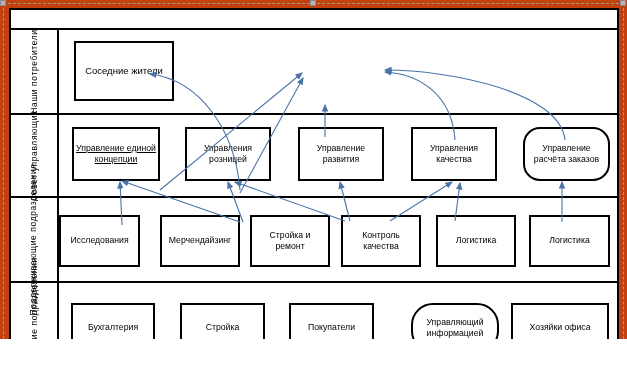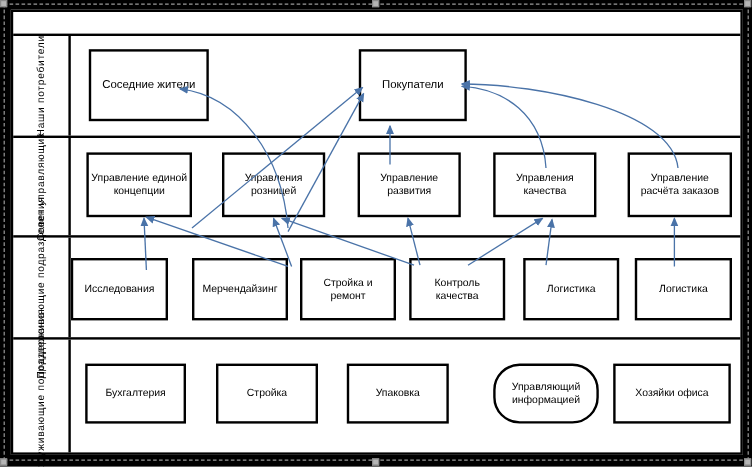--- a/index.html
+++ b/index.html
@@ -4,22 +4,22 @@
 <style>
   html, body {
     margin: 0;
     padding: 0;
     background: #ffffff;
     font-family: "Liberation Sans", sans-serif;
   }
   #canvas {
     position: relative;
     width: 627px;
-    height: 389px;
-    background: #000000;
+    height: 339px;
+    background: #c2410c;
     overflow: hidden;
   }
   
   #selection-frame {
     position: absolute;
     left: 3px;
     top: 3px;
     width: 621px;
     height: 381px;
     border: 1px dashed #9a9a9a;
@@ -133,34 +133,33 @@
   <div id="diagram-table">
 
     <div id="header-strip"></div>
 
     <div class="band" style="top:20px;height:85px;">
       <div class="band-label">
         <span>Наши потребители</span>
       </div>
       <div class="band-body">
         <div class="node" style="left:15px;top:11px;width:100px;height:60px;">Соседние жители</div>
-        <div class="node" style="left:240px;top:11px;width:90px;height:60px;">Покупатели</div>
       </div>
     </div>
 
     <div class="band" style="top:105px;height:83px;">
       <div class="band-label">
         <span>Совет управляющих</span>
       </div>
       <div class="band-body">
-        <div class="node small" style="left:13px;top:12px;width:88px;height:54px;">Управление единой концепции</div>
+        <div class="node small" style="left:13px;top:12px;width:88px;height:54px;text-decoration:underline;">Управление единой концепции</div>
         <div class="node small" style="left:126px;top:12px;width:86px;height:54px;">Управления розницей</div>
         <div class="node small" style="left:239px;top:12px;width:86px;height:54px;">Управление развития</div>
         <div class="node small" style="left:352px;top:12px;width:86px;height:54px;">Управления качества</div>
-        <div class="node small" style="left:464px;top:12px;width:87px;height:54px;">Управление расчёта заказов</div>
+        <div class="node small" style="left:464px;top:12px;width:87px;height:54px;border-radius:17px;">Управление расчёта заказов</div>
       </div>
     </div>
 
     <div class="band" style="top:188px;height:85px;">
       <div class="band-label">
         <span>Поддерживающие подразделения</span>
       </div>
       <div class="band-body">
         <div class="node small" style="left:0;top:17px;width:81px;height:52px;">Исследования</div>
         <div class="node small" style="left:191px;top:17px;width:80px;height:52px;">Стройка и ремонт</div>
@@ -171,21 +170,21 @@
       </div>
     </div>
 
     <div class="band" style="top:273px;height:94px;border-bottom:none;">
       <div class="band-label">
         <span>Обслуживающие подразделения</span>
       </div>
       <div class="band-body">
         <div class="node small" style="left:12px;top:20px;width:84px;height:50px;">Бухгалтерия</div>
         <div class="node small" style="left:121px;top:20px;width:85px;height:50px;">Стройка</div>
-        <div class="node small" style="left:230px;top:20px;width:85px;height:50px;">Упаковка</div>
+        <div class="node small" style="left:230px;top:20px;width:85px;height:50px;">Покупатели</div>
         <div class="node small" style="left:352px;top:20px;width:88px;height:50px;border-radius:22px;">Управляющий информацией</div>
         <div class="node small" style="left:452px;top:20px;width:98px;height:50px;">Хозяйки офиса</div>
       </div>
     </div>
 
   </div>
 
   <svg id="arrow-layer" viewBox="0 0 627 389" xmlns="http://www.w3.org/2000/svg">
     <defs>
       <marker id="ah" markerWidth="7" markerHeight="7" refX="6" refY="3" orient="auto" markerUnits="strokeWidth">

